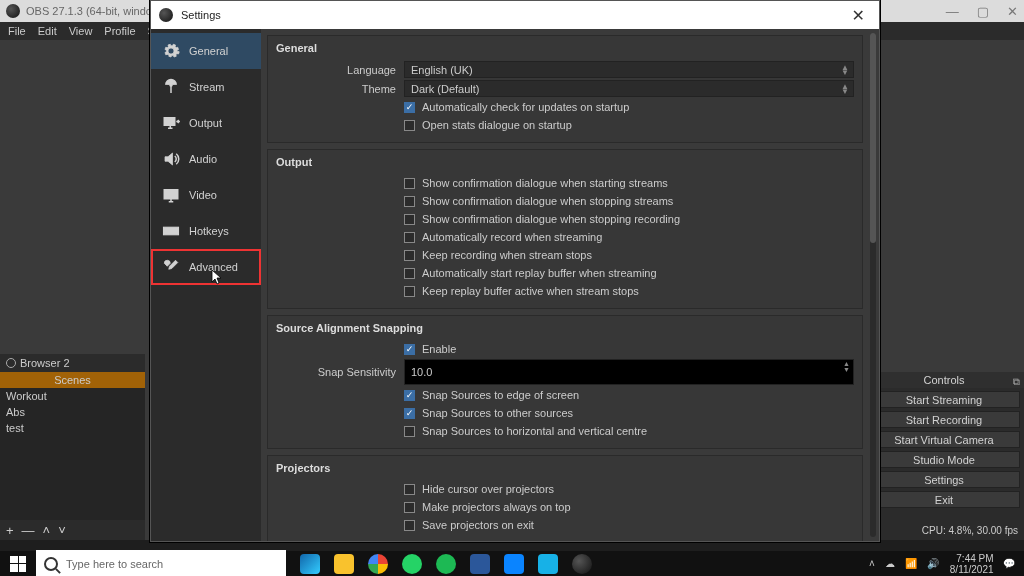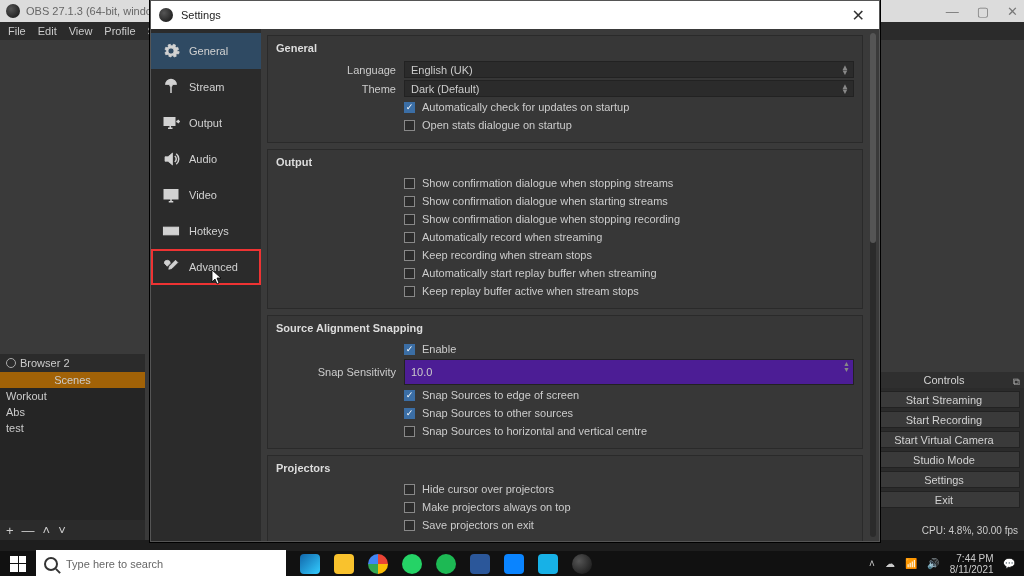--- a/index.html
+++ b/index.html
@@ -57,21 +57,21 @@
   .content::after { content:""; position:absolute; top:4px; right:3px; width:6px; bottom:4px; background:#2b2b2b; border-radius:3px; }
   .thumb { position:absolute; top:4px; right:3px; width:6px; height:210px; background:#555; border-radius:3px; z-index:5; }
 
   .section { border:1px solid #2a2a2a; background:#373737; margin:6px 6px 0 6px; padding:4px 0 8px 0; }
   .sec-title { font-weight:600; color:#ddd; padding:2px 8px 6px 8px; }
   .row { display:flex; align-items:center; min-height:18px; padding:1px 8px; }
   .row .lbl { width:128px; text-align:right; padding-right:8px; color:#ccc; }
   .row .fld { flex:1; }
   .select { background:#2b2b2b; border:1px solid #222; height:17px; display:flex; align-items:center; padding:0 6px; color:#ccc; position:relative; }
   .select .arr { position:absolute; right:4px; top:3px; font-size:8px; color:#888; line-height:5px; }
-  .spin { background:#4c1d95; border:1px solid #222; height:20px; display:flex; align-items:center; padding:12px 6px; color:#ccc; position:relative; }
+  .spin { background:#000000; border:1px solid #222; height:20px; display:flex; align-items:center; padding:12px 6px; color:#ccc; position:relative; }
   .spin .arr { position:absolute; right:3px; top:1px; font-size:7px; color:#888; line-height:6px; }
   .chk { display:flex; align-items:center; gap:7px; color:#ccc; }
   .chk .box { width:11px;height:11px;border:1px solid #888; background:#2b2b2b; display:flex;align-items:center;justify-content:center; font-size:9px; color:#fff; }
   .chk .box.on { background:#3b6ea5; border-color:#3b6ea5; }
   .chk .box.on::after { content:"✓"; font-size:9px; line-height:1; }
 
 </style>
 </head>
 <body>
 
@@ -238,30 +238,30 @@
             </div>
         </div>
 
         <div class="section">
           <div class="sec-title">Output</div>
           <div class="row">
               <div class="lbl"></div>
               <div class="fld">
                 <label class="chk">
                   <span class="box"></span>
+                  <span>Show confirmation dialogue when starting streams</span>
+                </label>
+              </div>
+            </div>
+          <div class="row">
+              <div class="lbl"></div>
+              <div class="fld">
+                <label class="chk">
+                  <span class="box"></span>
                   <span>Show confirmation dialogue when stopping streams</span>
-                </label>
-              </div>
-            </div>
-          <div class="row">
-              <div class="lbl"></div>
-              <div class="fld">
-                <label class="chk">
-                  <span class="box"></span>
-                  <span>Show confirmation dialogue when starting streams</span>
                 </label>
               </div>
             </div>
           <div class="row">
               <div class="lbl"></div>
               <div class="fld">
                 <label class="chk">
                   <span class="box"></span>
                   <span>Show confirmation dialogue when stopping recording</span>
                 </label>

